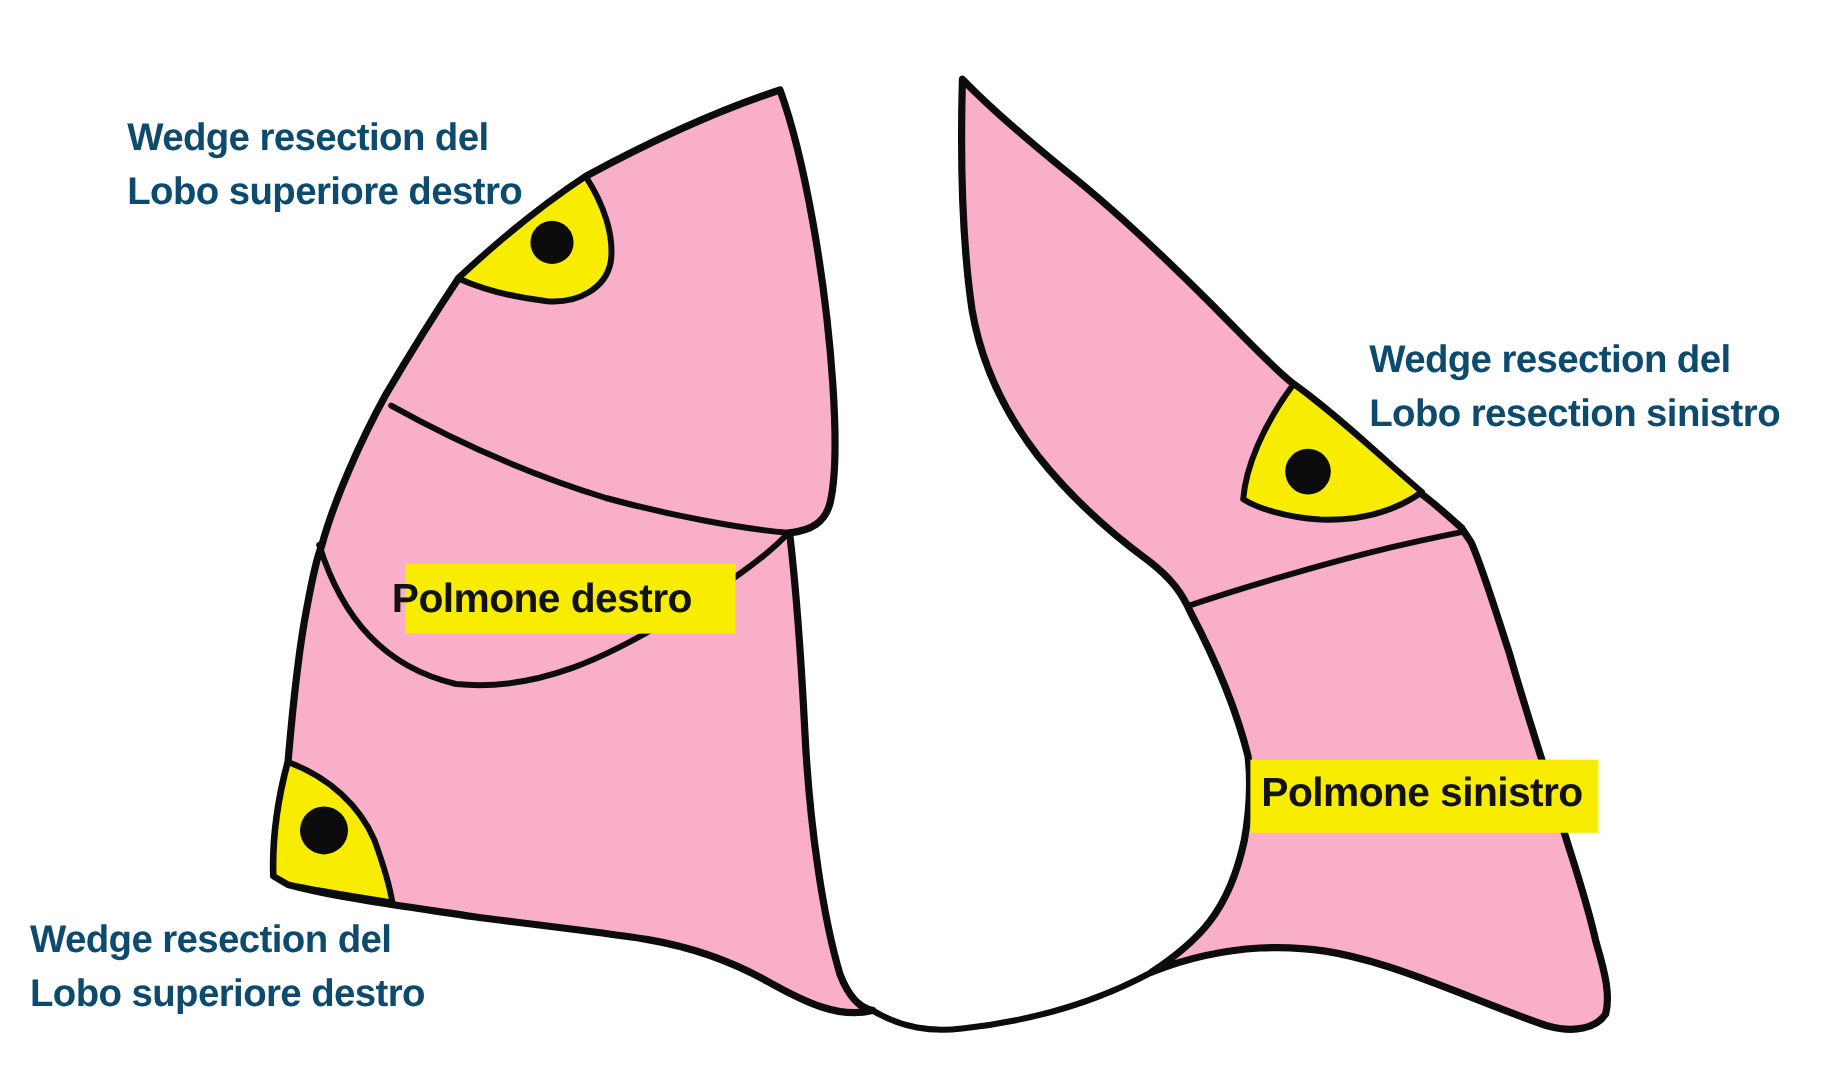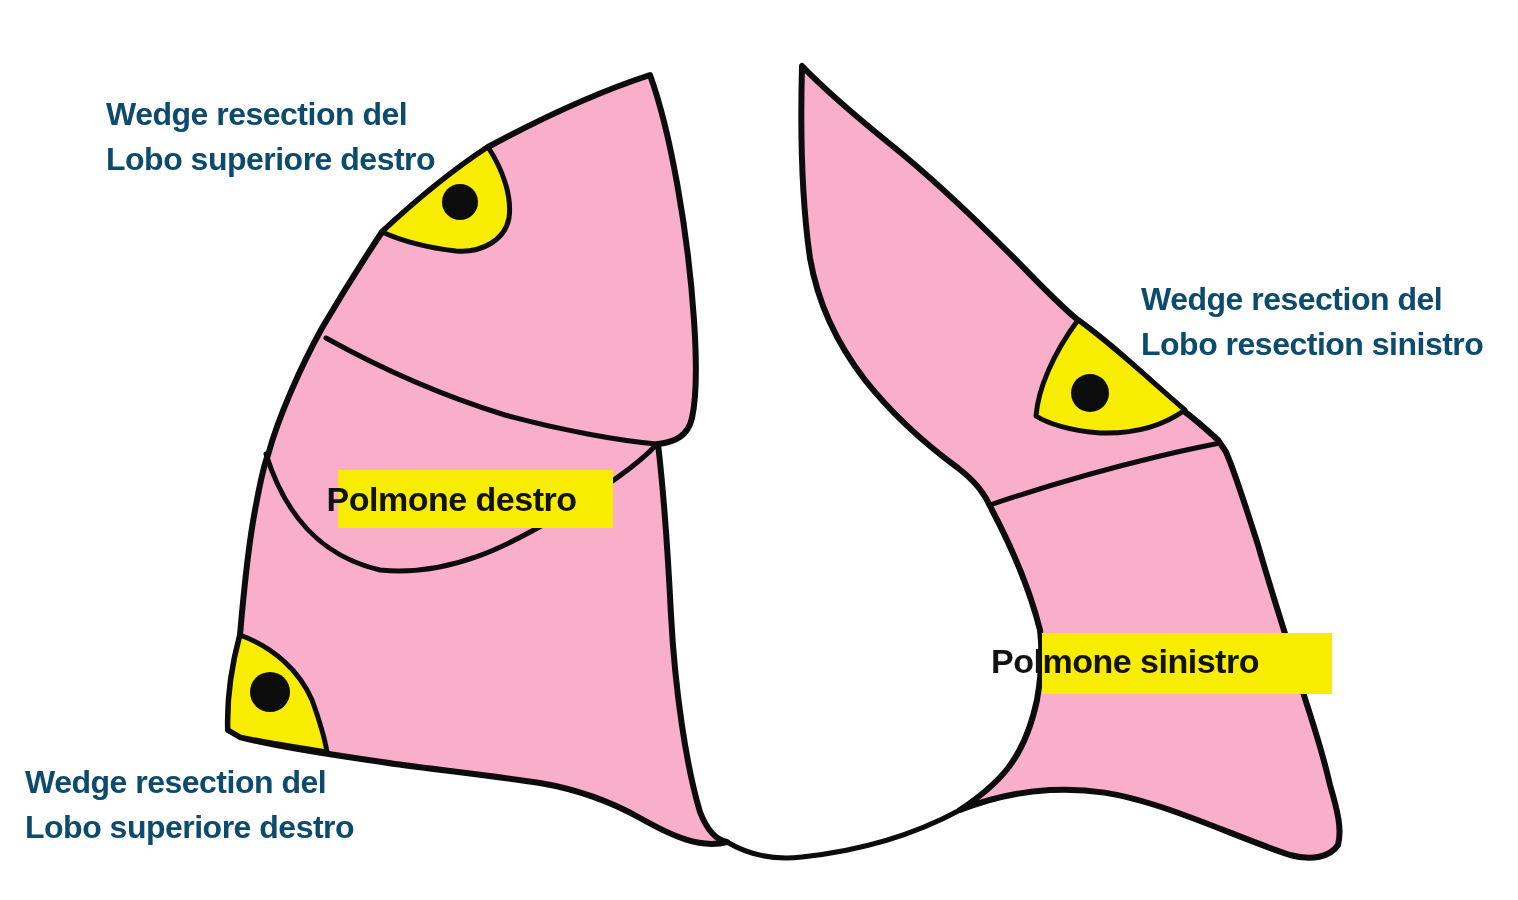--- a/index.html
+++ b/index.html
@@ -102,15 +102,15 @@
     <span>Lobo resection sinistro</span>
   </div>
 
   <div class="wedge-label" style="left:25px;top:760px;">
     <span>Wedge resection del</span>
     <span>Lobo superiore destro</span>
   </div>
 
   <div class="lung-label" style="left:338px;top:470px;width:227px;height:58px;">Polmone destro</div>
 
-  <div class="lung-label" style="left:980px;top:633px;width:290px;height:57px;border-radius:15px;">Polmone sinistro</div>
+  <div class="lung-label" style="left:1040px;top:633px;width:290px;height:57px;border-radius:15px;">Polmone sinistro</div>
 
 </div>
 
 </body></html>

